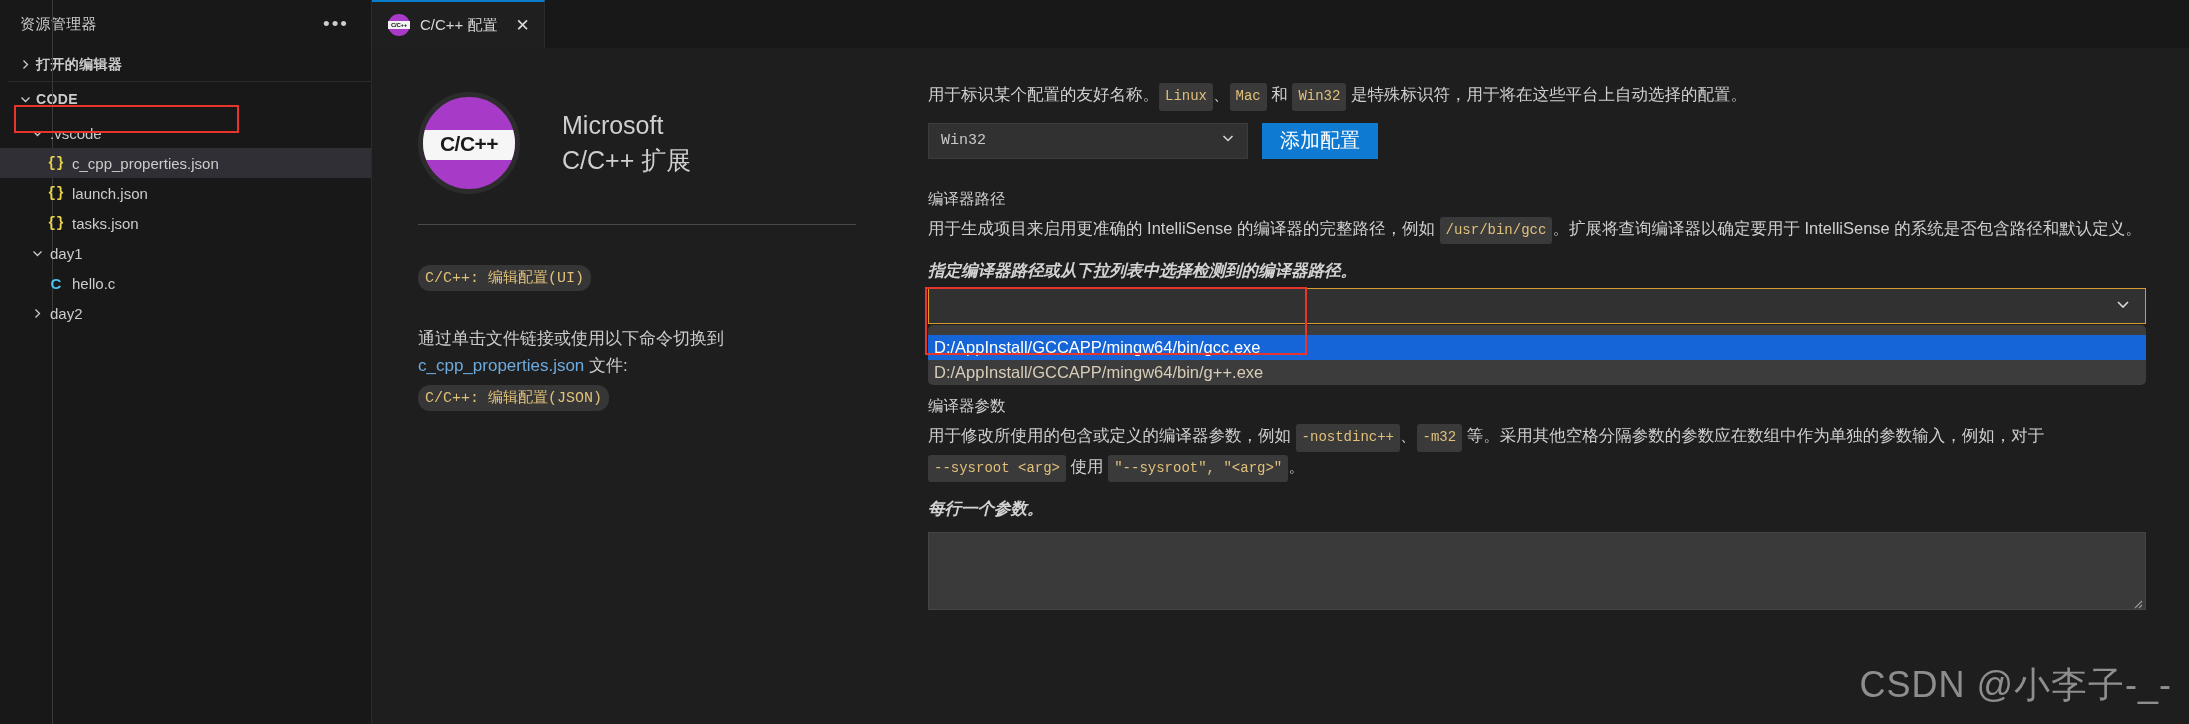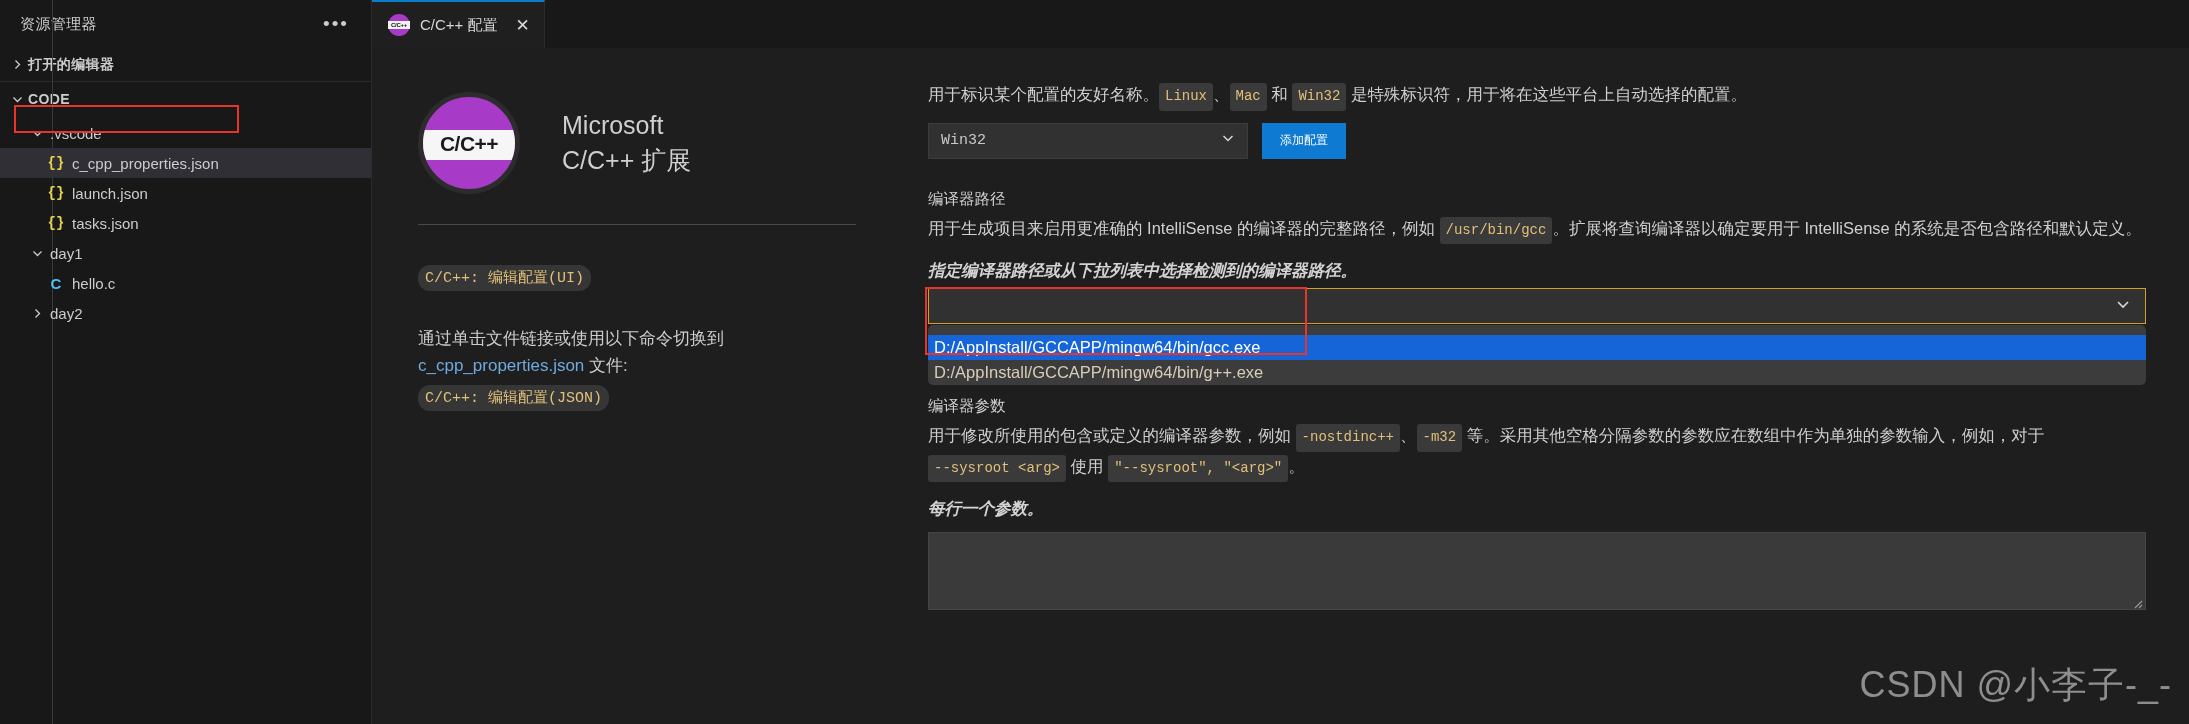--- a/index.html
+++ b/index.html
@@ -28,21 +28,21 @@
   .sb-title {
     font-size: 15px; color: #cccccc; letter-spacing: .4px;
   }
   .sb-dots {
     color: #cccccc; font-size: 19px; line-height: 8px;
     letter-spacing: 2px; padding-right: 4px; cursor: pointer;
   }
   .sb-section {
     height: 34px; display: flex; align-items: center;
     font-size: 14px; font-weight: bold; color: #cccccc;
-    padding-left: 6px; letter-spacing: .4px;
+    padding-left: 6px; letter-spacing: .4px; margin-left: 8px;
   }
   .sb-section.open-editors { border-bottom: 1px solid #2b2b2b; }
   .chev {
     width: 22px; display: inline-flex; justify-content: center;
     align-items: center; color: #cccccc; flex: 0 0 22px;
   }
   .chev svg { display:block; }
   .tree { padding-top: 2px; }
   .row {
     height: 30px; display: flex; align-items: center;
@@ -158,21 +158,21 @@
   .sel {
     width: 320px; height: 36px; background: #313131;
     border: 1px solid #3c3c3c; color: #cfcfcf;
     font-family: "Liberation Mono","DejaVu Sans Mono", monospace;
     font-size: 15px; display: flex; align-items: center;
     padding: 0 12px; justify-content: space-between; cursor: pointer;
   }
   .sel .cv { color: #c8c8c8; }
   .btn-primary {
     margin-left: 14px; background: #0e7ad1; color: #ffffff;
-    font-size: 12px; border: none; padding: 0 18px; height: 36px;
+    font-size: 20px; border: none; padding: 0 18px; height: 36px;
     cursor: pointer; font-family: "Liberation Sans", sans-serif;
   }
   .fieldlabel { font-size: 15.5px; color: #d0d0d0; margin-top: 30px; }
   .desc2 { margin-top: 4px; }
 
   .combo-wrap { position: relative; margin-top: 6px; }
   .combo {
     width: 1218px; height: 36px; background: #313131;
     border: 1px solid #d59b2b; display: flex; align-items: center;
     justify-content: flex-end; padding-right: 14px; cursor: text;

